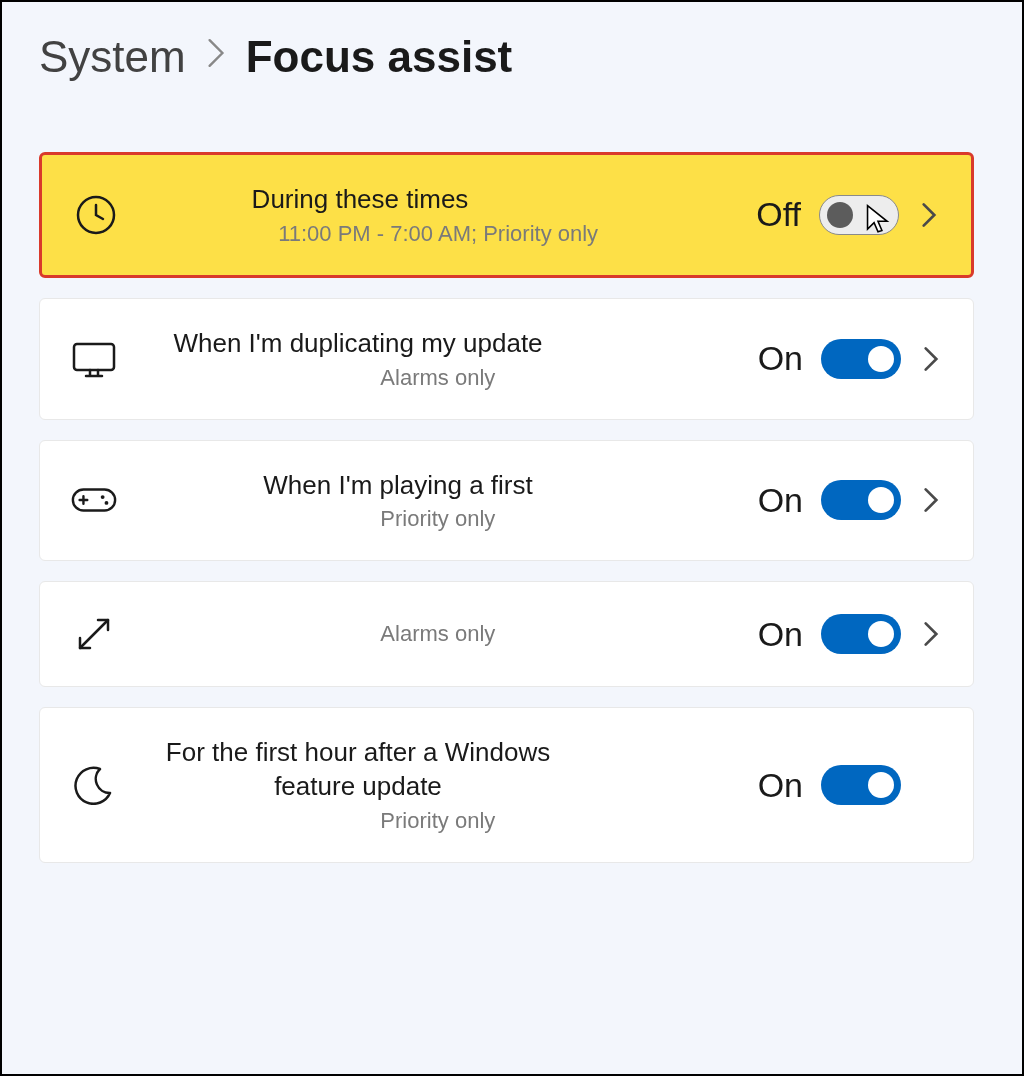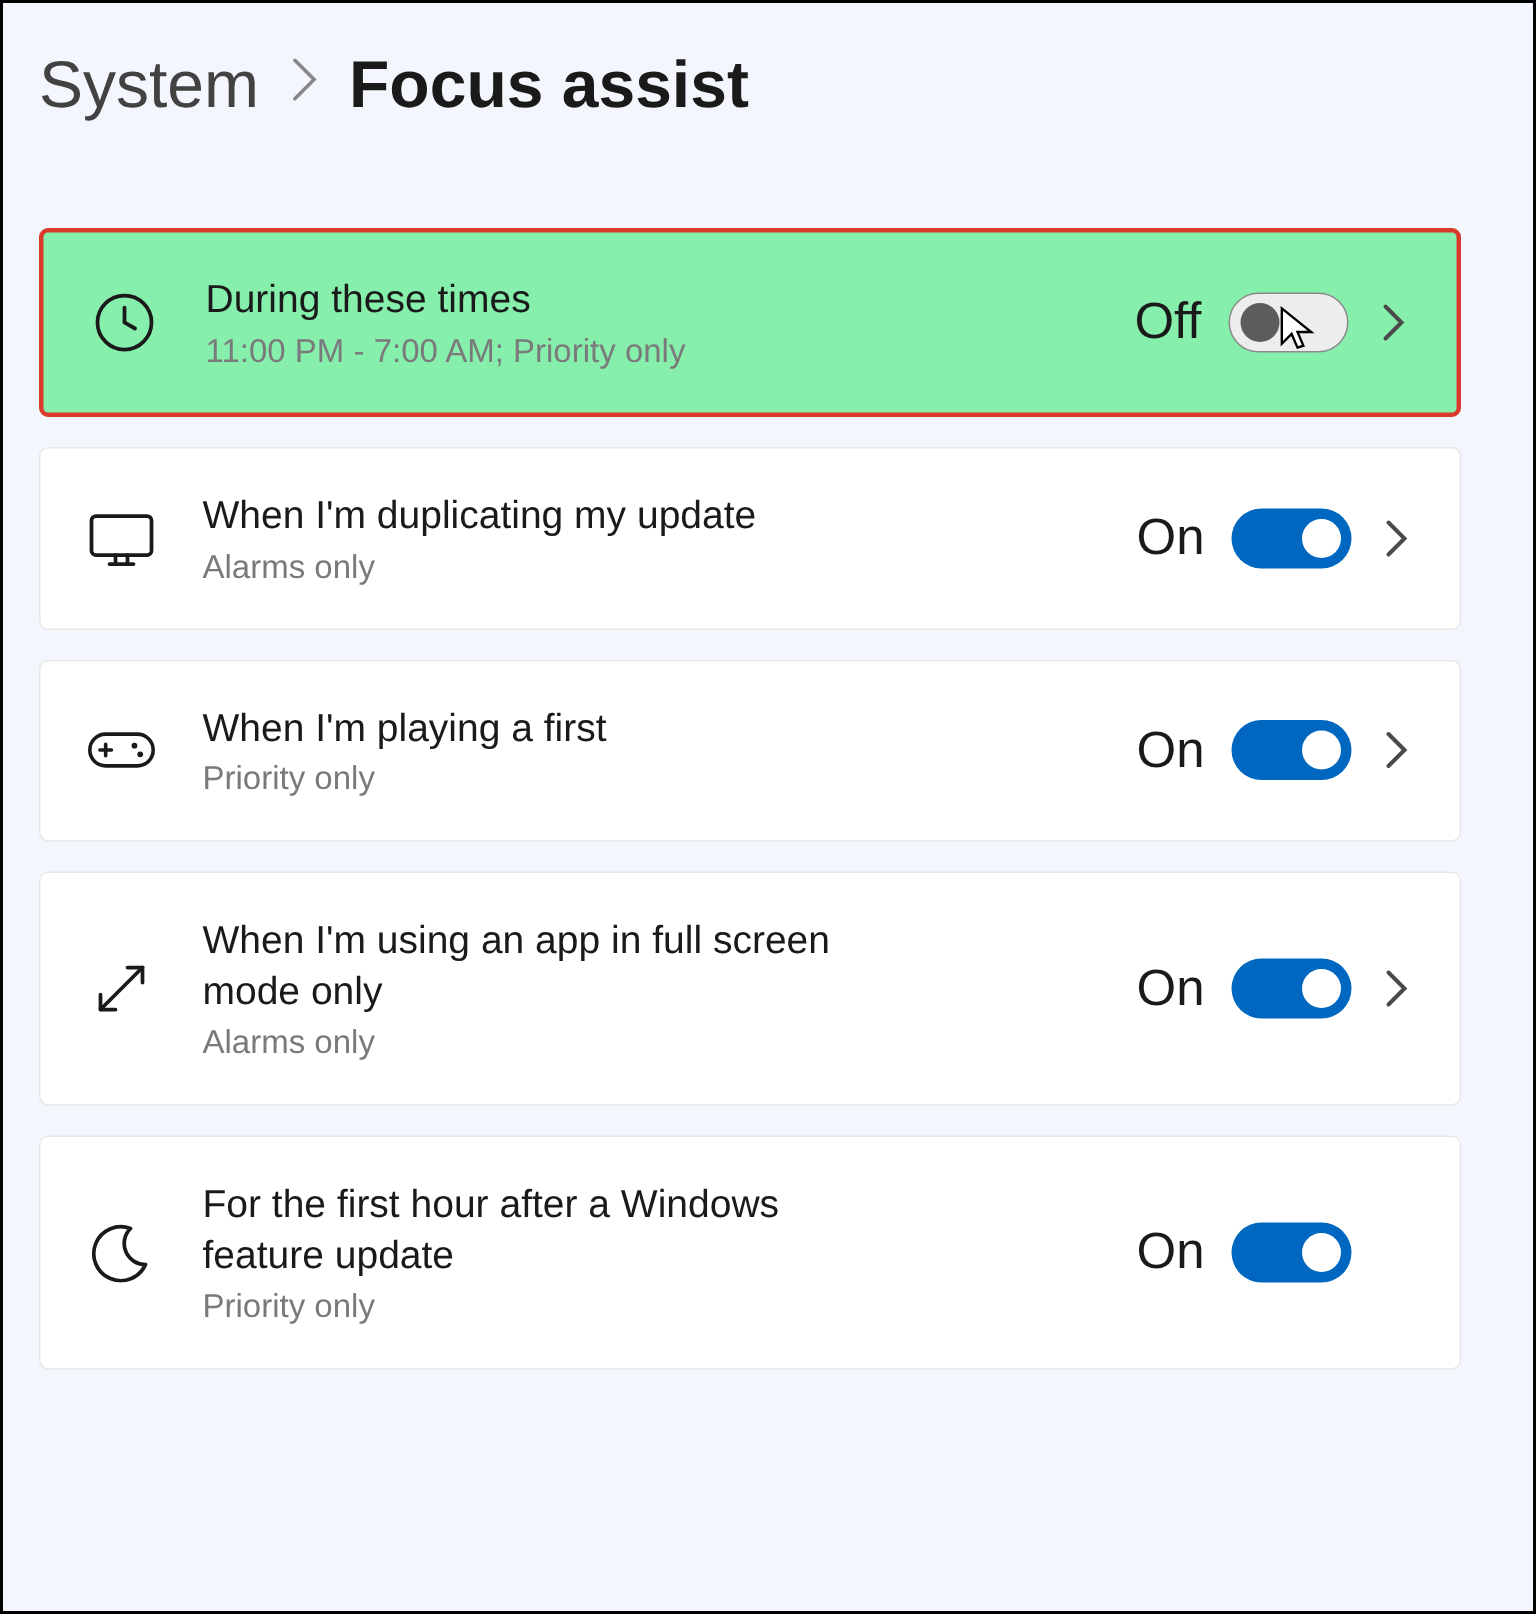--- a/index.html
+++ b/index.html
@@ -9,21 +9,22 @@
     }
     body {
       font-family: "Segoe UI", -apple-system, BlinkMacSystemFont, sans-serif;
       background: #f3f6fc;
       width: 1024px;
       height: 1076px;
       padding: 0;
       border: 2px solid #000;
     }
     .container {
-      padding: 30px 48px 40px 24px;
+      padding: 30px 48px 40px 37px;
+      text-align: center;
     }
     .breadcrumb {
       display: flex;
       align-items: center;
       gap: 20px;
       margin-bottom: 70px;
       font-size: 44px;
       color: #1a1a1a;
     }
     .breadcrumb-parent {
@@ -51,21 +52,21 @@
       border-radius: 6px;
       padding: 28px 30px;
       margin-bottom: 20px;
       display: flex;
       align-items: center;
       gap: 30px;
       cursor: pointer;
     }
     .rule-card.highlighted {
       border: 3px solid #d93a2b;
-      background: #86efac;
+      background: #fde047;
       margin-top: 27px;
     }
     .rule-icon {
       width: 48px;
       height: 48px;
       display: flex;
       align-items: center;
       justify-content: center;
       flex-shrink: 0;
     }
@@ -232,21 +233,20 @@
 
   <div class="rule-card">
     <div class="rule-icon">
       <svg width="44" height="44" viewBox="0 0 44 44">
         <path d="M8 36 L36 8" stroke="#1a1a1a" stroke-width="2.5" stroke-linecap="round"></path>
         <path d="M26 8 L36 8 L36 18" stroke="#1a1a1a" stroke-width="2.5" fill="none" stroke-linecap="round" stroke-linejoin="round"></path>
         <path d="M18 36 L8 36 L8 26" stroke="#1a1a1a" stroke-width="2.5" fill="none" stroke-linecap="round" stroke-linejoin="round"></path>
       </svg>
     </div>
     <div class="rule-text">
-      <div class="rule-title">When I'm using an app in full screen mode only</div>
       <div class="rule-subtitle">Alarms only</div>
     </div>
     <div class="rule-controls">
       <span class="toggle-label">On</span>
       <div class="toggle on">
         <div class="knob"></div>
       </div>
       <div class="chevron">
         <svg width="16" height="28" viewBox="0 0 12 20">
           <path d="M2 2 L10 10 L2 18" stroke="#4a4a4a" stroke-width="2" fill="none" stroke-linecap="round"></path>

